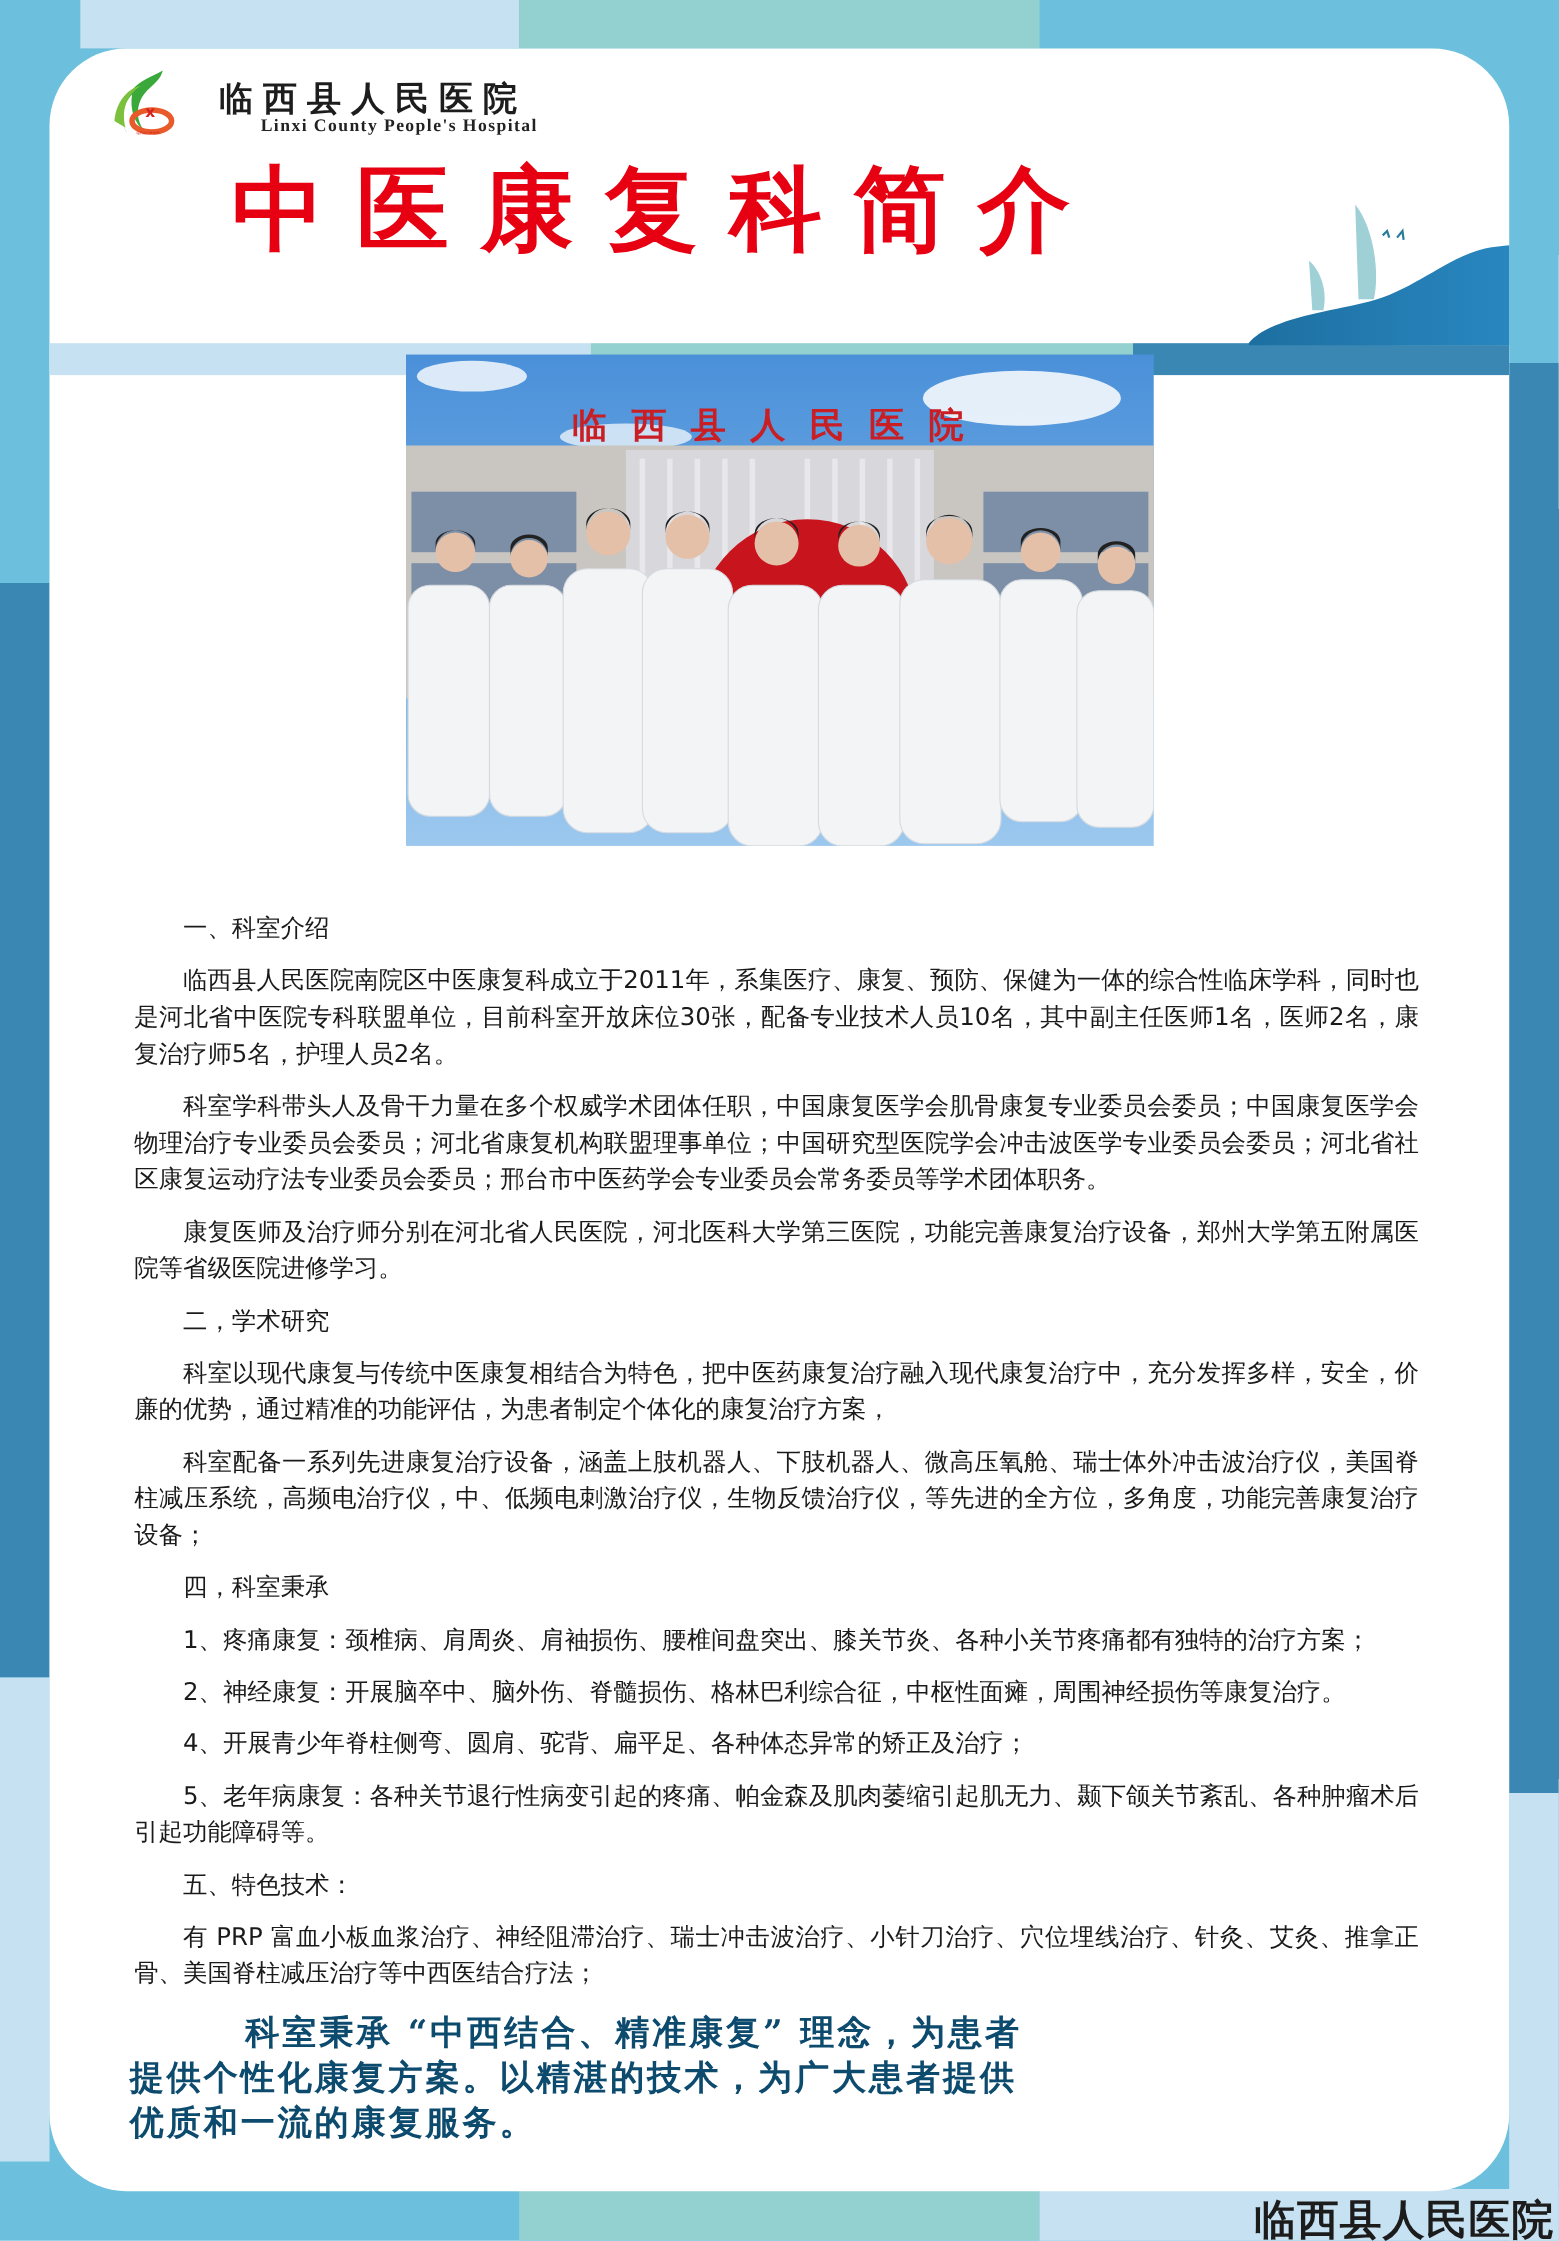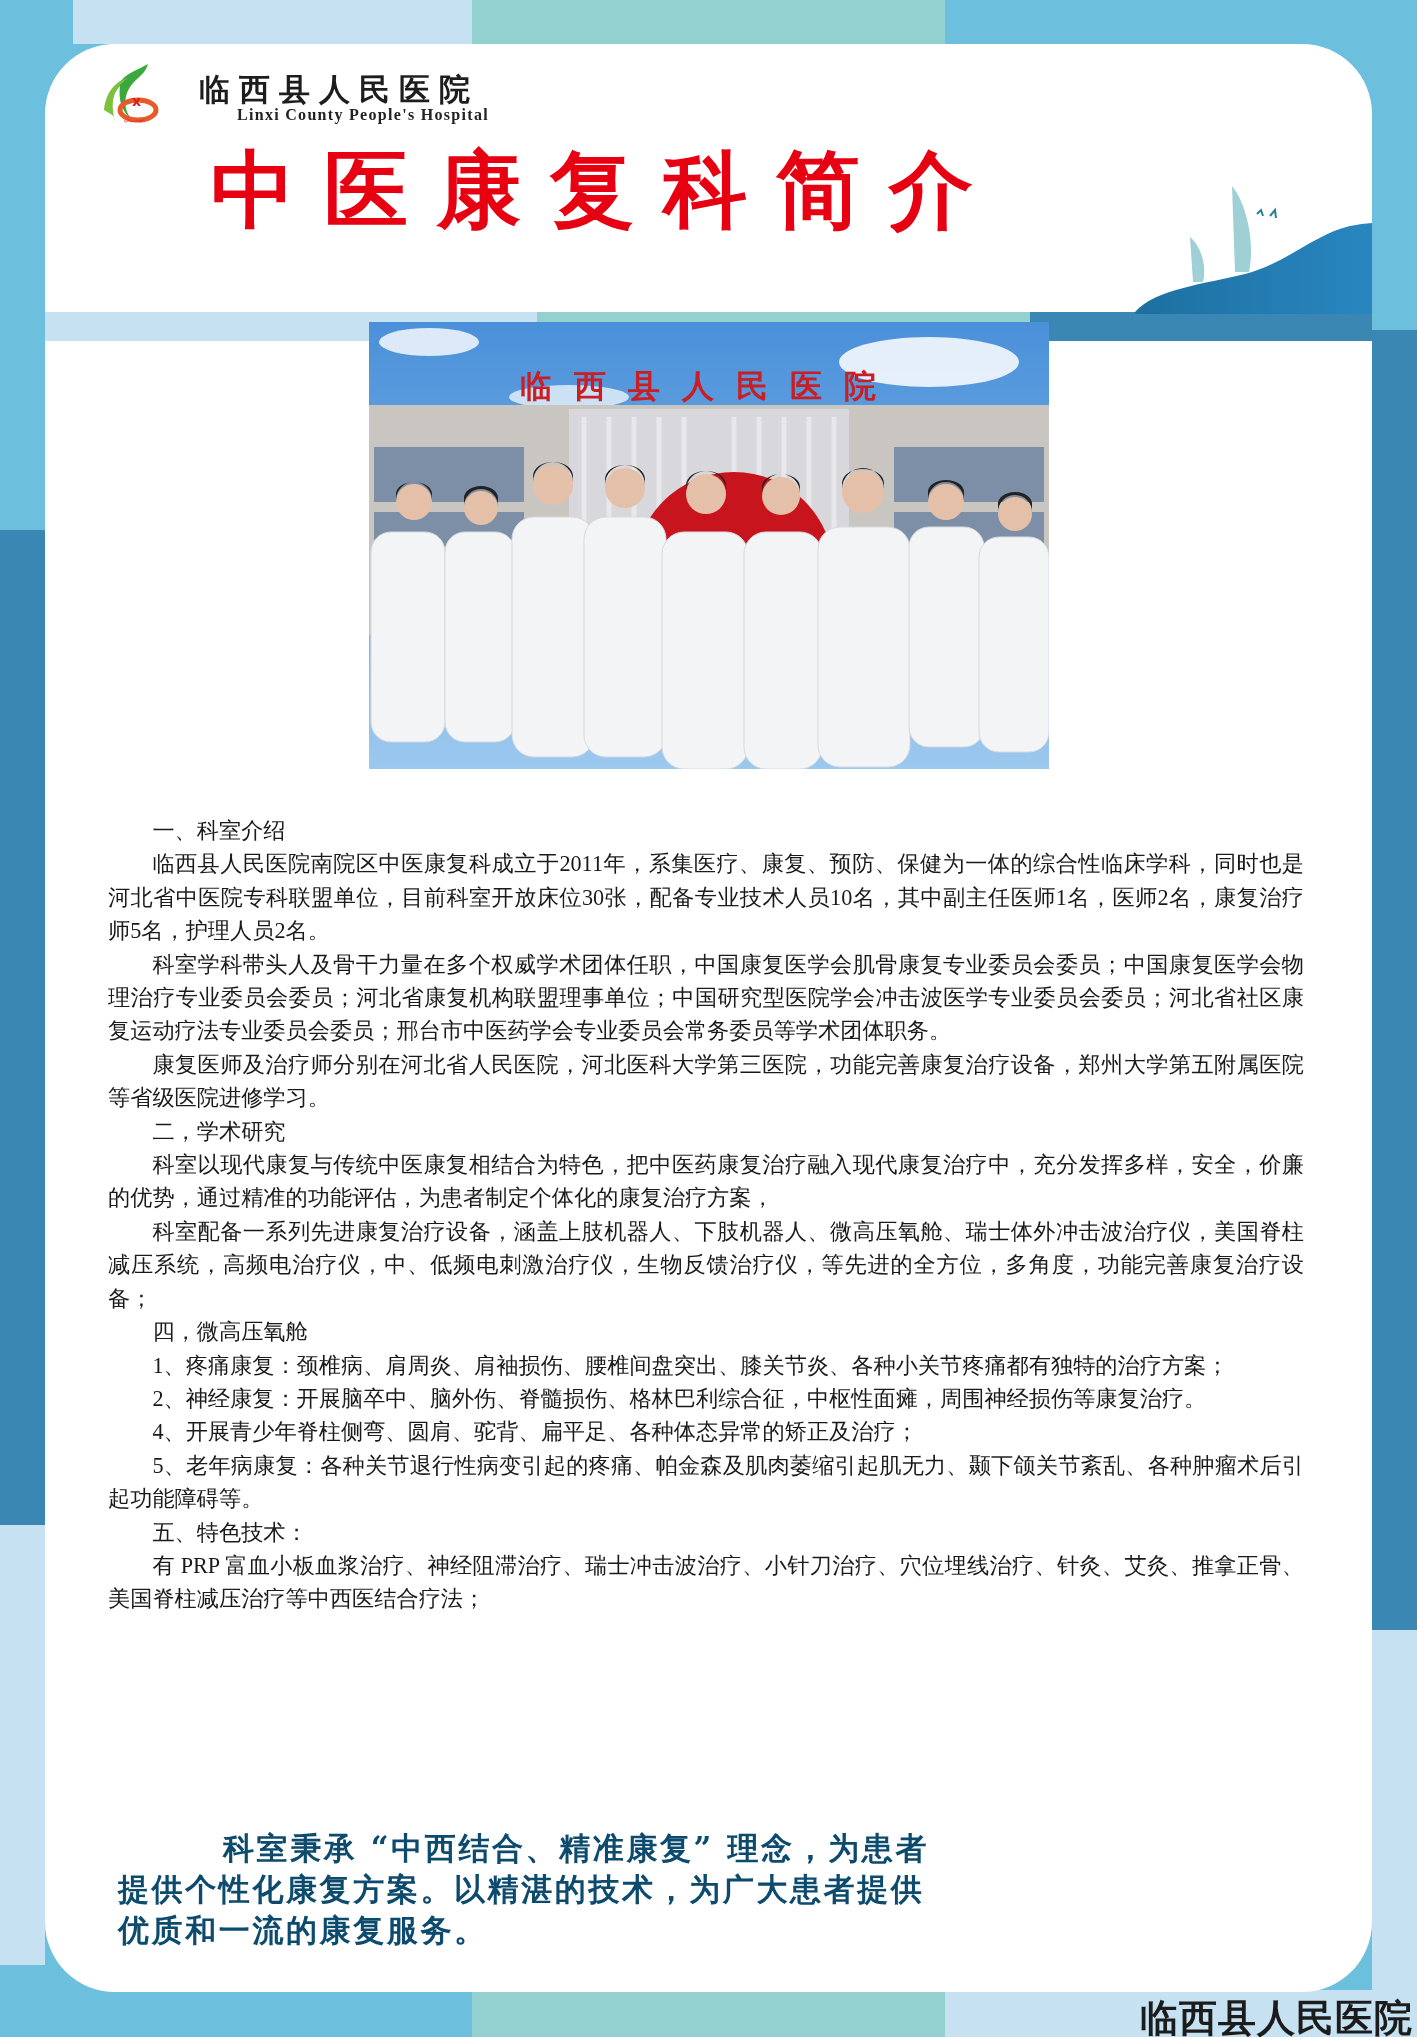--- a/index.html
+++ b/index.html
@@ -8,21 +8,21 @@
   .bg-seg{position:absolute;}
   .card{position:absolute;left:45px;top:44px;width:1327px;height:1948px;background:#fff;border-radius:70px;overflow:hidden;}
   .logo{position:absolute;left:98px;top:60px;width:68px;height:70px;}
   .hosp-cn{position:absolute;left:199px;top:69px;font-size:31px;font-weight:bold;letter-spacing:9px;color:#1d1d1d;font-family:"DejaVu Serif","Liberation Serif",serif;white-space:nowrap;}
   .hosp-en{position:absolute;left:201px;top:106px;font-size:16px;letter-spacing:1.3px;color:#222;font-family:"Liberation Serif","DejaVu Serif",serif;font-weight:bold;white-space:nowrap;margin-left:36px;}
   .title{position:absolute;left:211px;top:142px;font-size:84px;font-weight:bold;color:#e60012;letter-spacing:29px;white-space:nowrap;line-height:96px;font-family:"DejaVu Sans","Liberation Sans",sans-serif;}
   .wave{position:absolute;left:1090px;top:130px;width:282px;height:140px;}
   .band{position:absolute;top:268px;height:29px;}
   .photo{position:absolute;left:369px;top:322px;width:680px;height:447px;overflow:hidden;}
   .body-text{position:absolute;left:108px;top:814px;width:1196px;font-size:22.2px;line-height:33.4px;color:#1a1a1a;font-family:"DejaVu Sans","Liberation Sans",sans-serif;}
-  .body-text p{margin:0;text-indent:2em;text-align:justify;font-family:Liberation Serif, serif;}
+  .body-text p{margin:14px;text-indent:2em;text-align:justify;}
   .slogan{position:absolute;left:118px;top:1828px;width:1195px;font-size:31px;line-height:41px;font-weight:bold;color:#0c4a6e;letter-spacing:2.6px;font-family:"DejaVu Serif","Liberation Serif",serif;}
   .slogan .first{padding-left:105px;}
   .footer-name{position:absolute;left:1140px;top:1996px;font-size:38px;font-weight:bold;color:#1c1c1c;letter-spacing:1px;white-space:nowrap;line-height:44px;}
 </style>
 </head>
 <body>
 
 <div class="bg-seg" style="left:73px;top:0;width:399px;height:44px;background:#c6e2f2;"></div>
 <div class="bg-seg" style="left:472px;top:0;width:473px;height:44px;background:#93d0d0;"></div>
 <div class="bg-seg" style="left:0;top:530px;width:45px;height:995px;background:#3a87b3;"></div>
@@ -139,21 +139,21 @@
 </div>
 
 <div class="body-text">
   <p>一、科室介绍</p>
   <p>临西县人民医院南院区中医康复科成立于2011年，系集医疗、康复、预防、保健为一体的综合性临床学科，同时也是河北省中医院专科联盟单位，目前科室开放床位30张，配备专业技术人员10名，其中副主任医师1名，医师2名，康复治疗师5名，护理人员2名。</p>
   <p>科室学科带头人及骨干力量在多个权威学术团体任职，中国康复医学会肌骨康复专业委员会委员；中国康复医学会物理治疗专业委员会委员；河北省康复机构联盟理事单位；中国研究型医院学会冲击波医学专业委员会委员；河北省社区康复运动疗法专业委员会委员；邢台市中医药学会专业委员会常务委员等学术团体职务。</p>
   <p>康复医师及治疗师分别在河北省人民医院，河北医科大学第三医院，功能完善康复治疗设备，郑州大学第五附属医院等省级医院进修学习。</p>
   <p>二，学术研究</p>
   <p>科室以现代康复与传统中医康复相结合为特色，把中医药康复治疗融入现代康复治疗中，充分发挥多样，安全，价廉的优势，通过精准的功能评估，为患者制定个体化的康复治疗方案，</p>
   <p>科室配备一系列先进康复治疗设备，涵盖上肢机器人、下肢机器人、微高压氧舱、瑞士体外冲击波治疗仪，美国脊柱减压系统，高频电治疗仪，中、低频电刺激治疗仪，生物反馈治疗仪，等先进的全方位，多角度，功能完善康复治疗设备；</p>
-  <p>四，微高压氧舱</p>
+  <p>四，科室秉承</p>
   <p>1、疼痛康复：颈椎病、肩周炎、肩袖损伤、腰椎间盘突出、膝关节炎、各种小关节疼痛都有独特的治疗方案；</p>
   <p>2、神经康复：开展脑卒中、脑外伤、脊髓损伤、格林巴利综合征，中枢性面瘫，周围神经损伤等康复治疗。</p>
   <p>4、开展青少年脊柱侧弯、圆肩、驼背、扁平足、各种体态异常的矫正及治疗；</p>
   <p>5、老年病康复：各种关节退行性病变引起的疼痛、帕金森及肌肉萎缩引起肌无力、颞下颌关节紊乱、各种肿瘤术后引起功能障碍等。</p>
   <p>五、特色技术：</p>
   <p>有 PRP 富血小板血浆治疗、神经阻滞治疗、瑞士冲击波治疗、小针刀治疗、穴位埋线治疗、针灸、艾灸、推拿正骨、美国脊柱减压治疗等中西医结合疗法；</p>
 </div>
 
 <div class="slogan">
   <div class="first">科室秉承 “中西结合、精准康复” 理念，为患者</div>

